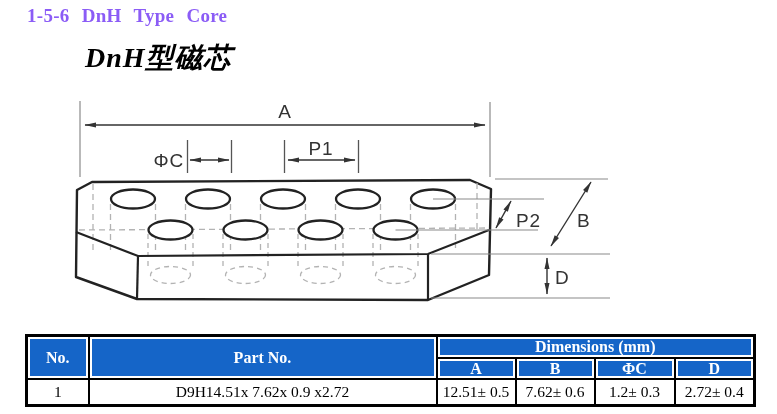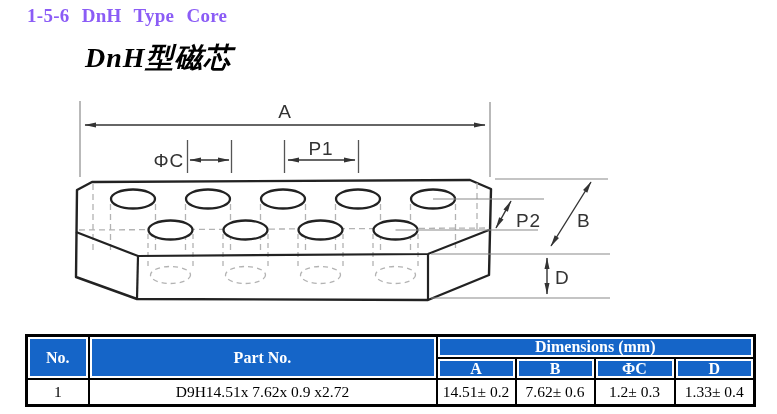--- a/index.html
+++ b/index.html
@@ -146,19 +146,19 @@
   </tr>
   <tr class="hrow2">
     <th>A</th>
     <th>B</th>
     <th>ΦC</th>
     <th>D</th>
   </tr>
   <tr class="drow">
     <td>1</td>
     <td>D9H14.51x 7.62x 0.9 x2.72</td>
-    <td>14.51± 0.2</td>
+    <td>12.51± 0.5</td>
     <td>7.62± 0.6</td>
     <td>1.2± 0.3</td>
-    <td>1.33± 0.4</td>
+    <td>2.72± 0.4</td>
   </tr>
 </tbody>
   </table>
 
 </body></html>

